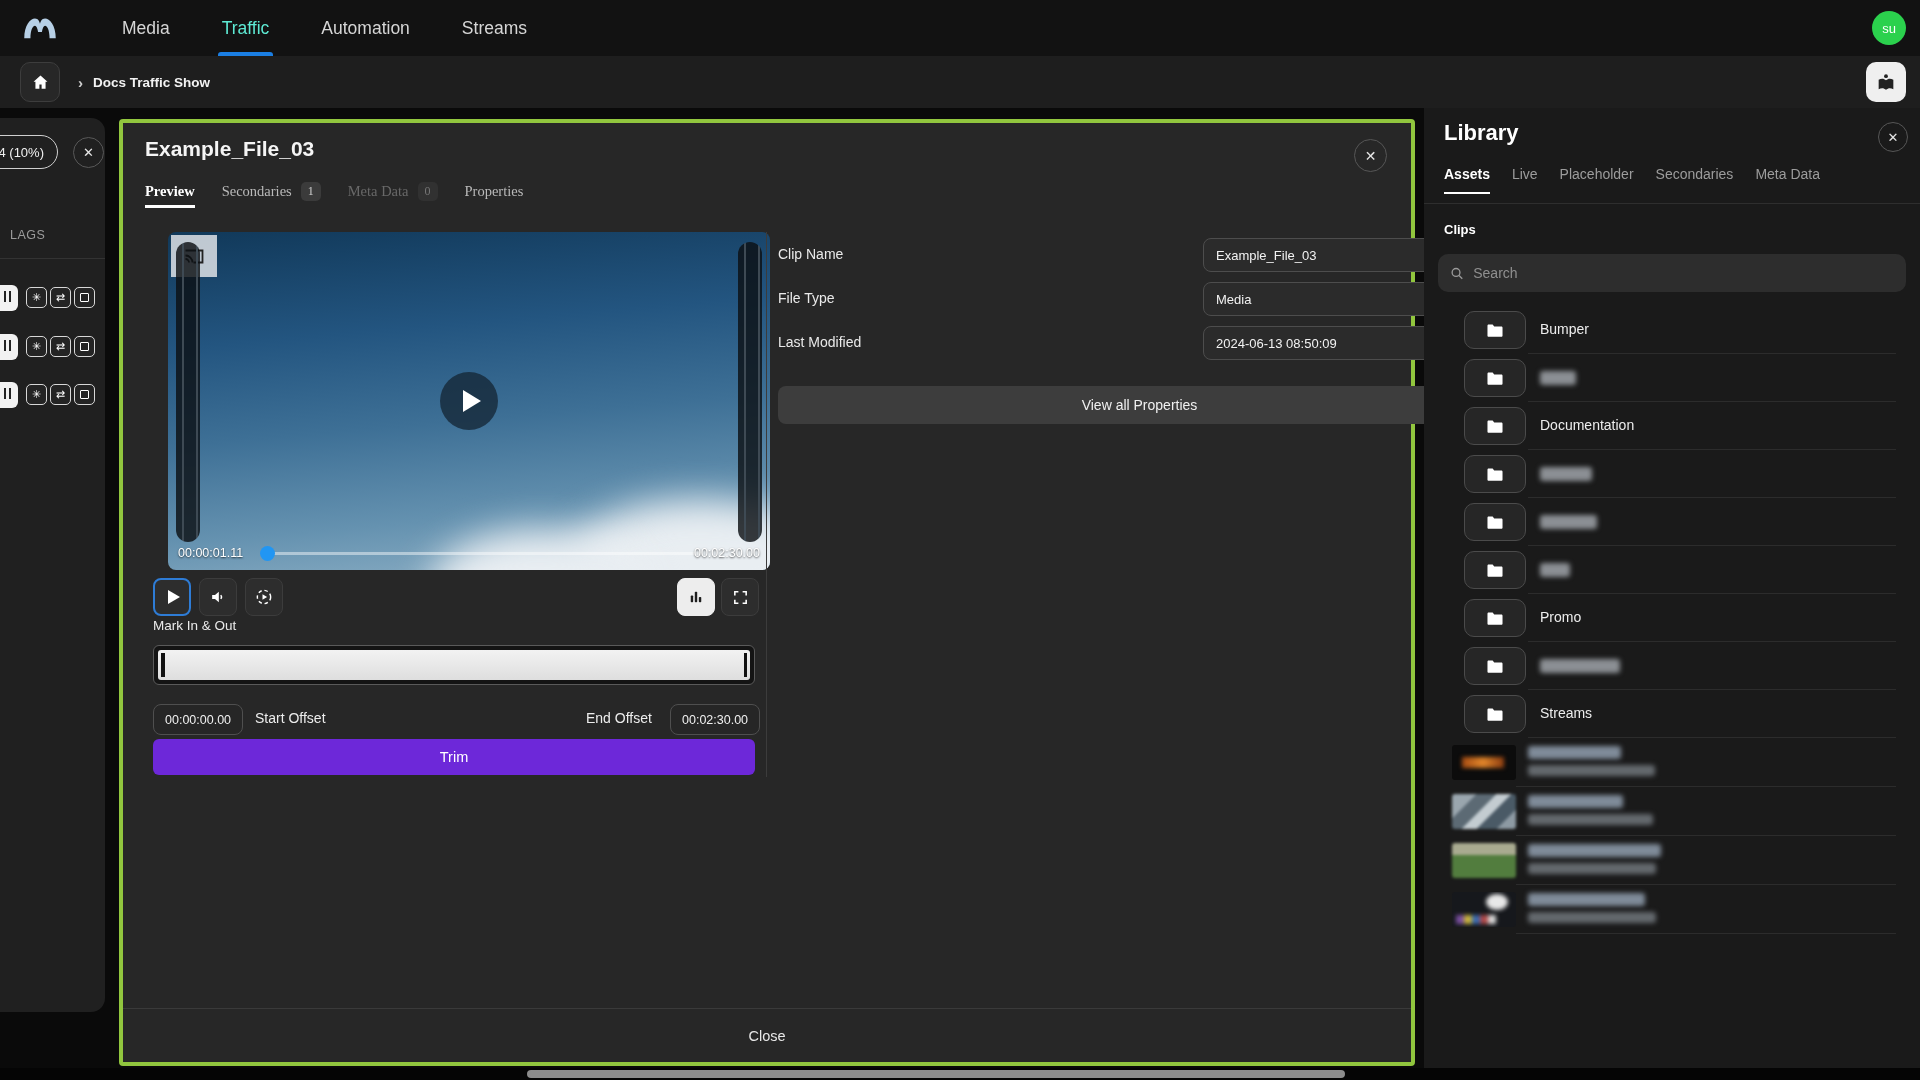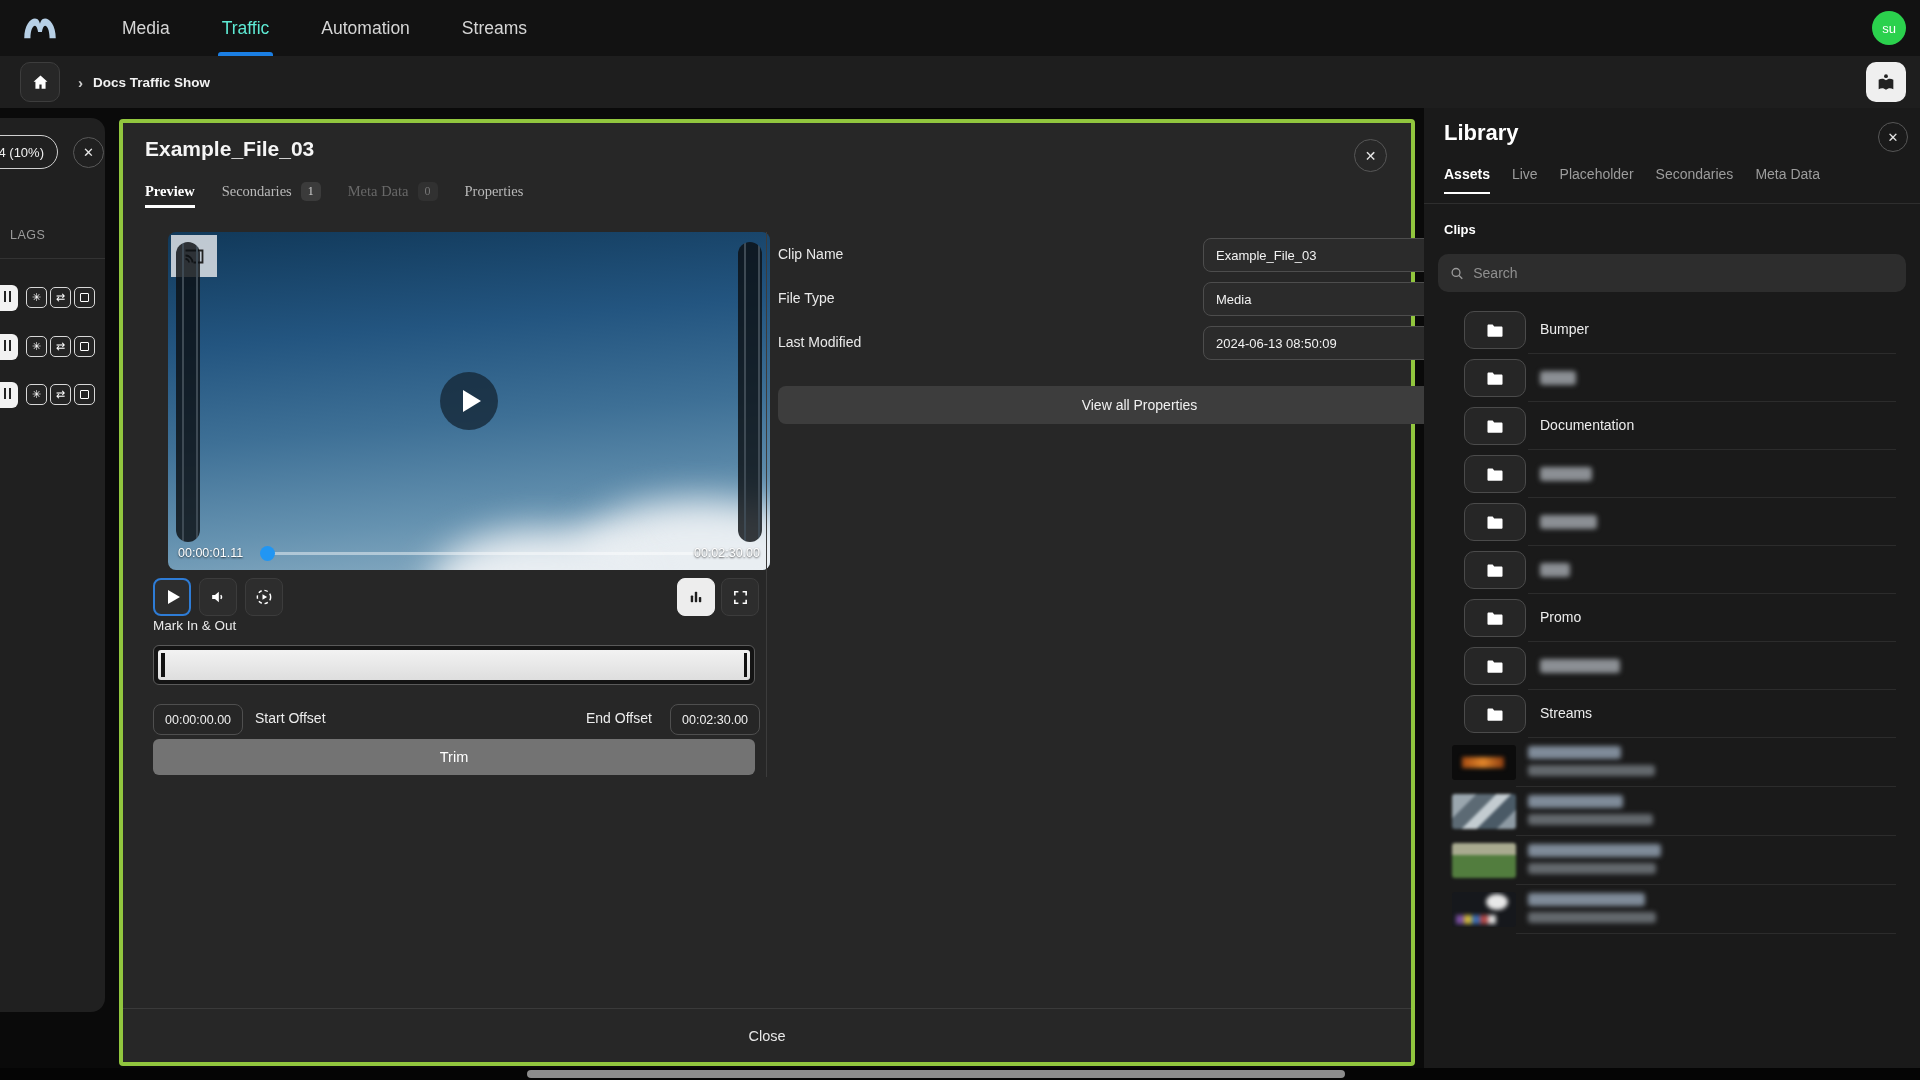--- a/index.html
+++ b/index.html
@@ -73,21 +73,21 @@
   .pt2 { width:0; height:0; border-left:12px solid #fff; border-top:7.5px solid transparent; border-bottom:7.5px solid transparent; margin-left:3px; }
 
   
   .mark-label { position:absolute; left:30px; top:495px; color:#eaeaea; font-size:13.5px; }
   .mark-bar { position:absolute; left:30px; top:522px; width:602px; height:40px; border:1.5px solid #5a5a5a; border-radius:6px; background:#141414; padding:4px; }
   .mark-inner { position:relative; width:100%; height:100%; background:linear-gradient(180deg,#f2f2f2,#dedede); border-radius:3px; }
   .mark-handle { position:absolute; top:3px; bottom:3px; width:3.5px; background:#111; cursor:ew-resize; }
   .mark-handle.l { left:3px; } .mark-handle.r { right:3px; }
   .time-badge { position:absolute; height:31px; border:1px solid #4f4f4f; border-radius:8px; background:#262626; color:#f0f0f0; font-size:12.5px; display:flex; align-items:center; justify-content:center; padding:0 11px; }
   .offset-lbl { position:absolute; color:#ededed; font-size:14px; top:587px; }
-  .trim-btn { position:absolute; left:30px; top:616px; width:602px; height:36px; border-radius:6px; background:#737373; color:#fff; font-size:14.5px; display:flex; align-items:center; justify-content:center; cursor:pointer; border:none; }
+  .trim-btn { position:absolute; left:30px; top:616px; width:602px; height:36px; border-radius:6px; background:#6d28d9; color:#fff; font-size:14.5px; display:flex; align-items:center; justify-content:center; cursor:pointer; border:none; }
 
   .vdivider { position:absolute; left:643px; top:109px; width:1px; height:545px; background:#3c3c3c; }
 
   
   .f-row { position:absolute; left:655px; width:723px; height:34px; }
   .f-label { position:absolute; left:0; top:8px; color:#eaeaea; font-size:14px; }
   .f-input { position:absolute; right:0; top:0; width:298px; height:34px; background:#2b2b2b; border:1px solid #4d4d4d; border-radius:8px; color:#f2f2f2; font-size:13px; display:flex; align-items:center; padding:0 12px; cursor:text; }
   .viewall-btn { position:absolute; left:655px; top:263px; width:723px; height:38px; background:#3d3d3d; border:none; border-radius:8px; color:#f0f0f0; font-size:14px; display:flex; align-items:center; justify-content:center; cursor:pointer; }
 
   .m-footer-div { position:absolute; left:0; right:0; top:885px; height:1px; background:#3a3a3a; }

